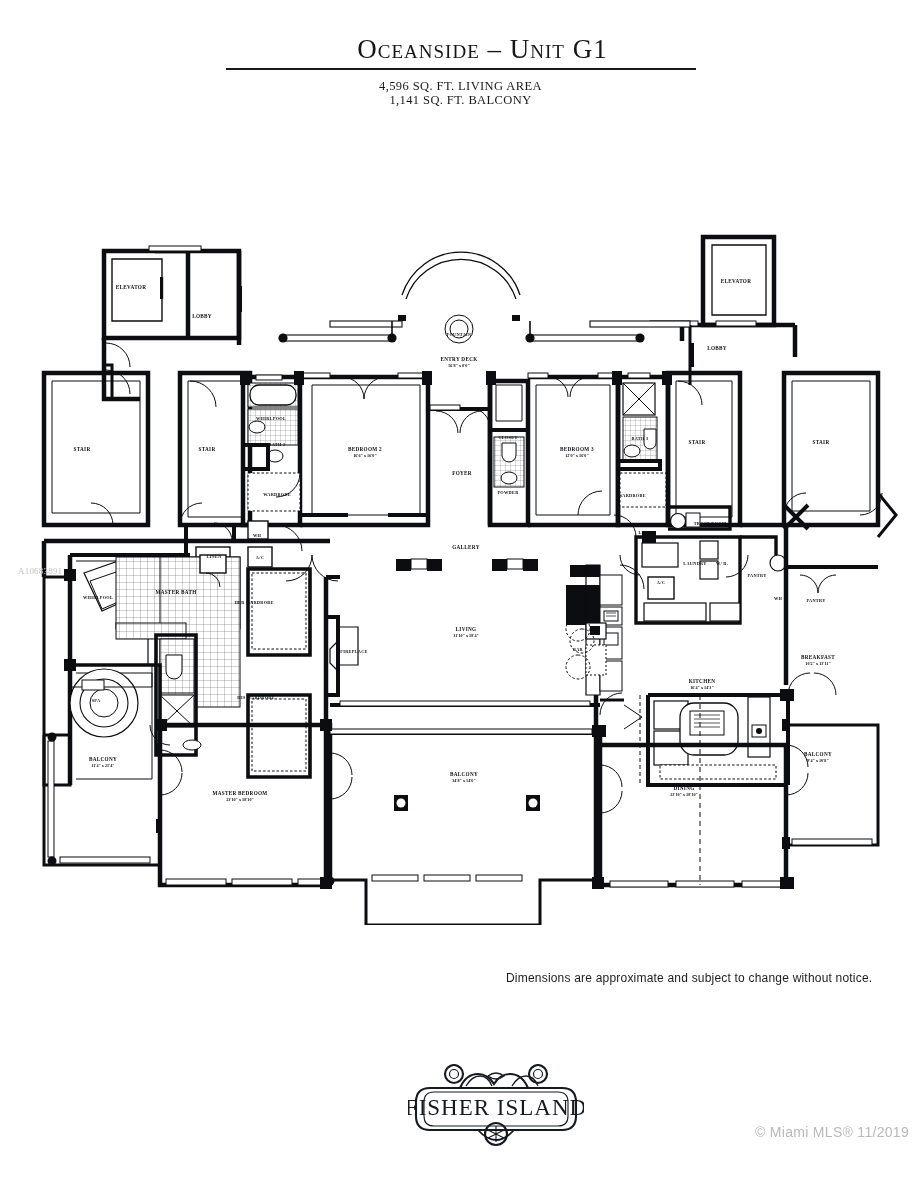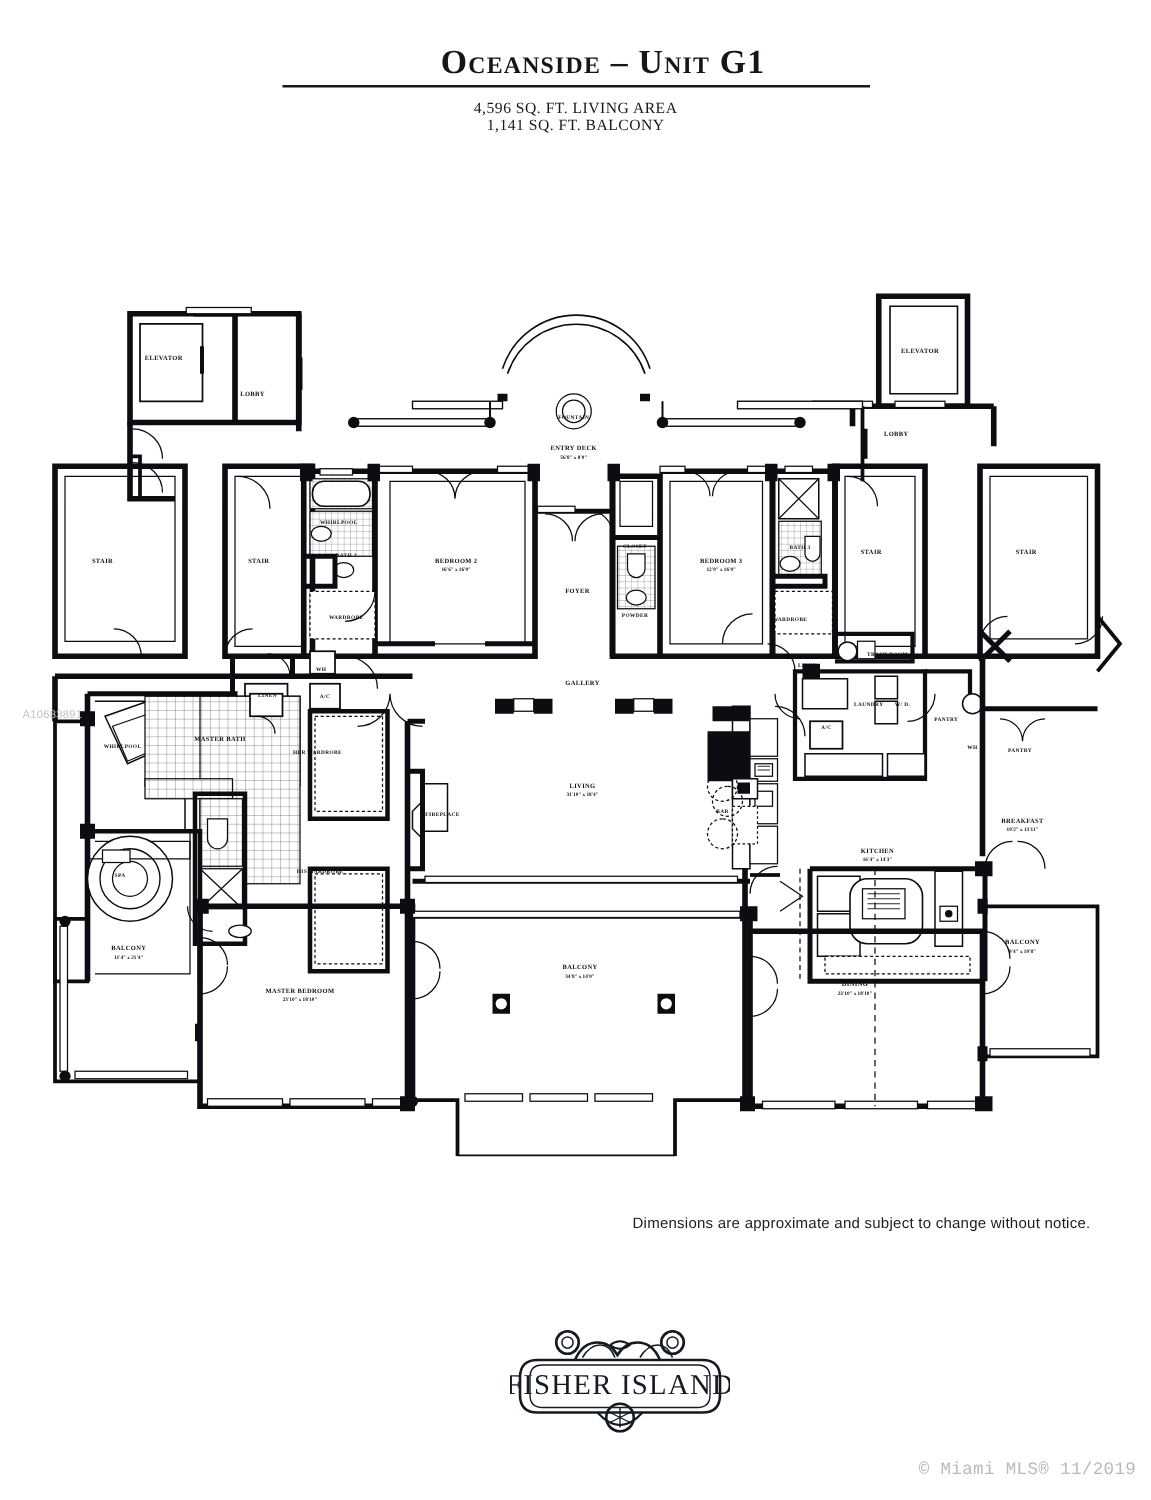--- a/index.html
+++ b/index.html
@@ -2,44 +2,44 @@
 <html><head>
 <meta charset="utf-8">
 <title>Oceanside Unit G1 Floor Plan</title>
 <style>
   html,body{margin:0;padding:0;background:#fff;}
   body{width:921px;height:1200px;position:relative;font-family:"Liberation Serif",serif;color:#111;overflow:hidden;}
 
   
   #header{position:absolute;left:0;top:0;width:921px;}
   .title{text-align:center;font-family:"Liberation Serif",serif;font-size:27px;letter-spacing:1px;
-         font-variant:small-caps;font-weight:700;margin:34px 0 0 0;color:#14161b;padding-left:44px;}
+         font-variant:small-caps;font-weight:400;margin:34px 0 0 0;color:#14161b;padding-left:44px;}
   .title-rule{width:470px;height:2px;background:#15181d;margin:3px auto 0 auto;}
   .subline{text-align:center;font-size:12.5px;letter-spacing:.4px;margin-top:9px;line-height:14px;
            font-family:Liberation Serif, serif;color:#16181d;}
 
   
   #plan{position:absolute;left:0;top:225px;width:921px;height:700px;}
   #plan svg{display:block;}
 
   
   .lbl{position:absolute;font-family:"Liberation Serif",serif;color:#0c0e12;
        text-align:center;white-space:nowrap;transform:translate(-50%,-50%);
        letter-spacing:.3px;font-weight:700;}
   .lbl .dim{display:block;font-weight:700;font-size:.80em;letter-spacing:0;margin-top:1px;}
   .s4{font-size:4.3px;}
   .s5{font-size:5.2px;}
 
   
   .disclaimer{position:absolute;left:506px;top:971px;font-size:12px;
               font-family:Liberation Sans, sans-serif;color:#1a1c21;letter-spacing:.2px;text-align:right;}
   #logo{position:absolute;left:388px;top:1052px;width:176px;height:98px;margin-left:20px;}
-  .mls{position:absolute;right:12px;top:1168px;font-family:Liberation Mono, monospace;
+  .mls{position:absolute;right:12px;top:1124px;font-family:Liberation Sans, sans-serif;
        font-size:14px;color:#b9b9b9;letter-spacing:.3px;}
-  .wm{position:absolute;left:18px;top:566px;font-family:Liberation Sans, sans-serif;
+  .wm{position:absolute;left:18px;top:566px;font-family:Liberation Serif, serif;
       font-size:9px;color:#c4c4c4;letter-spacing:.2px;}
 </style>
 </head>
 <body>
 
 <div id="header">
   <div class="title">Oceanside – Unit G1</div>
   <div class="title-rule"></div>
   <div class="subline">
     <div>4,596 SQ. FT. LIVING AREA</div>

